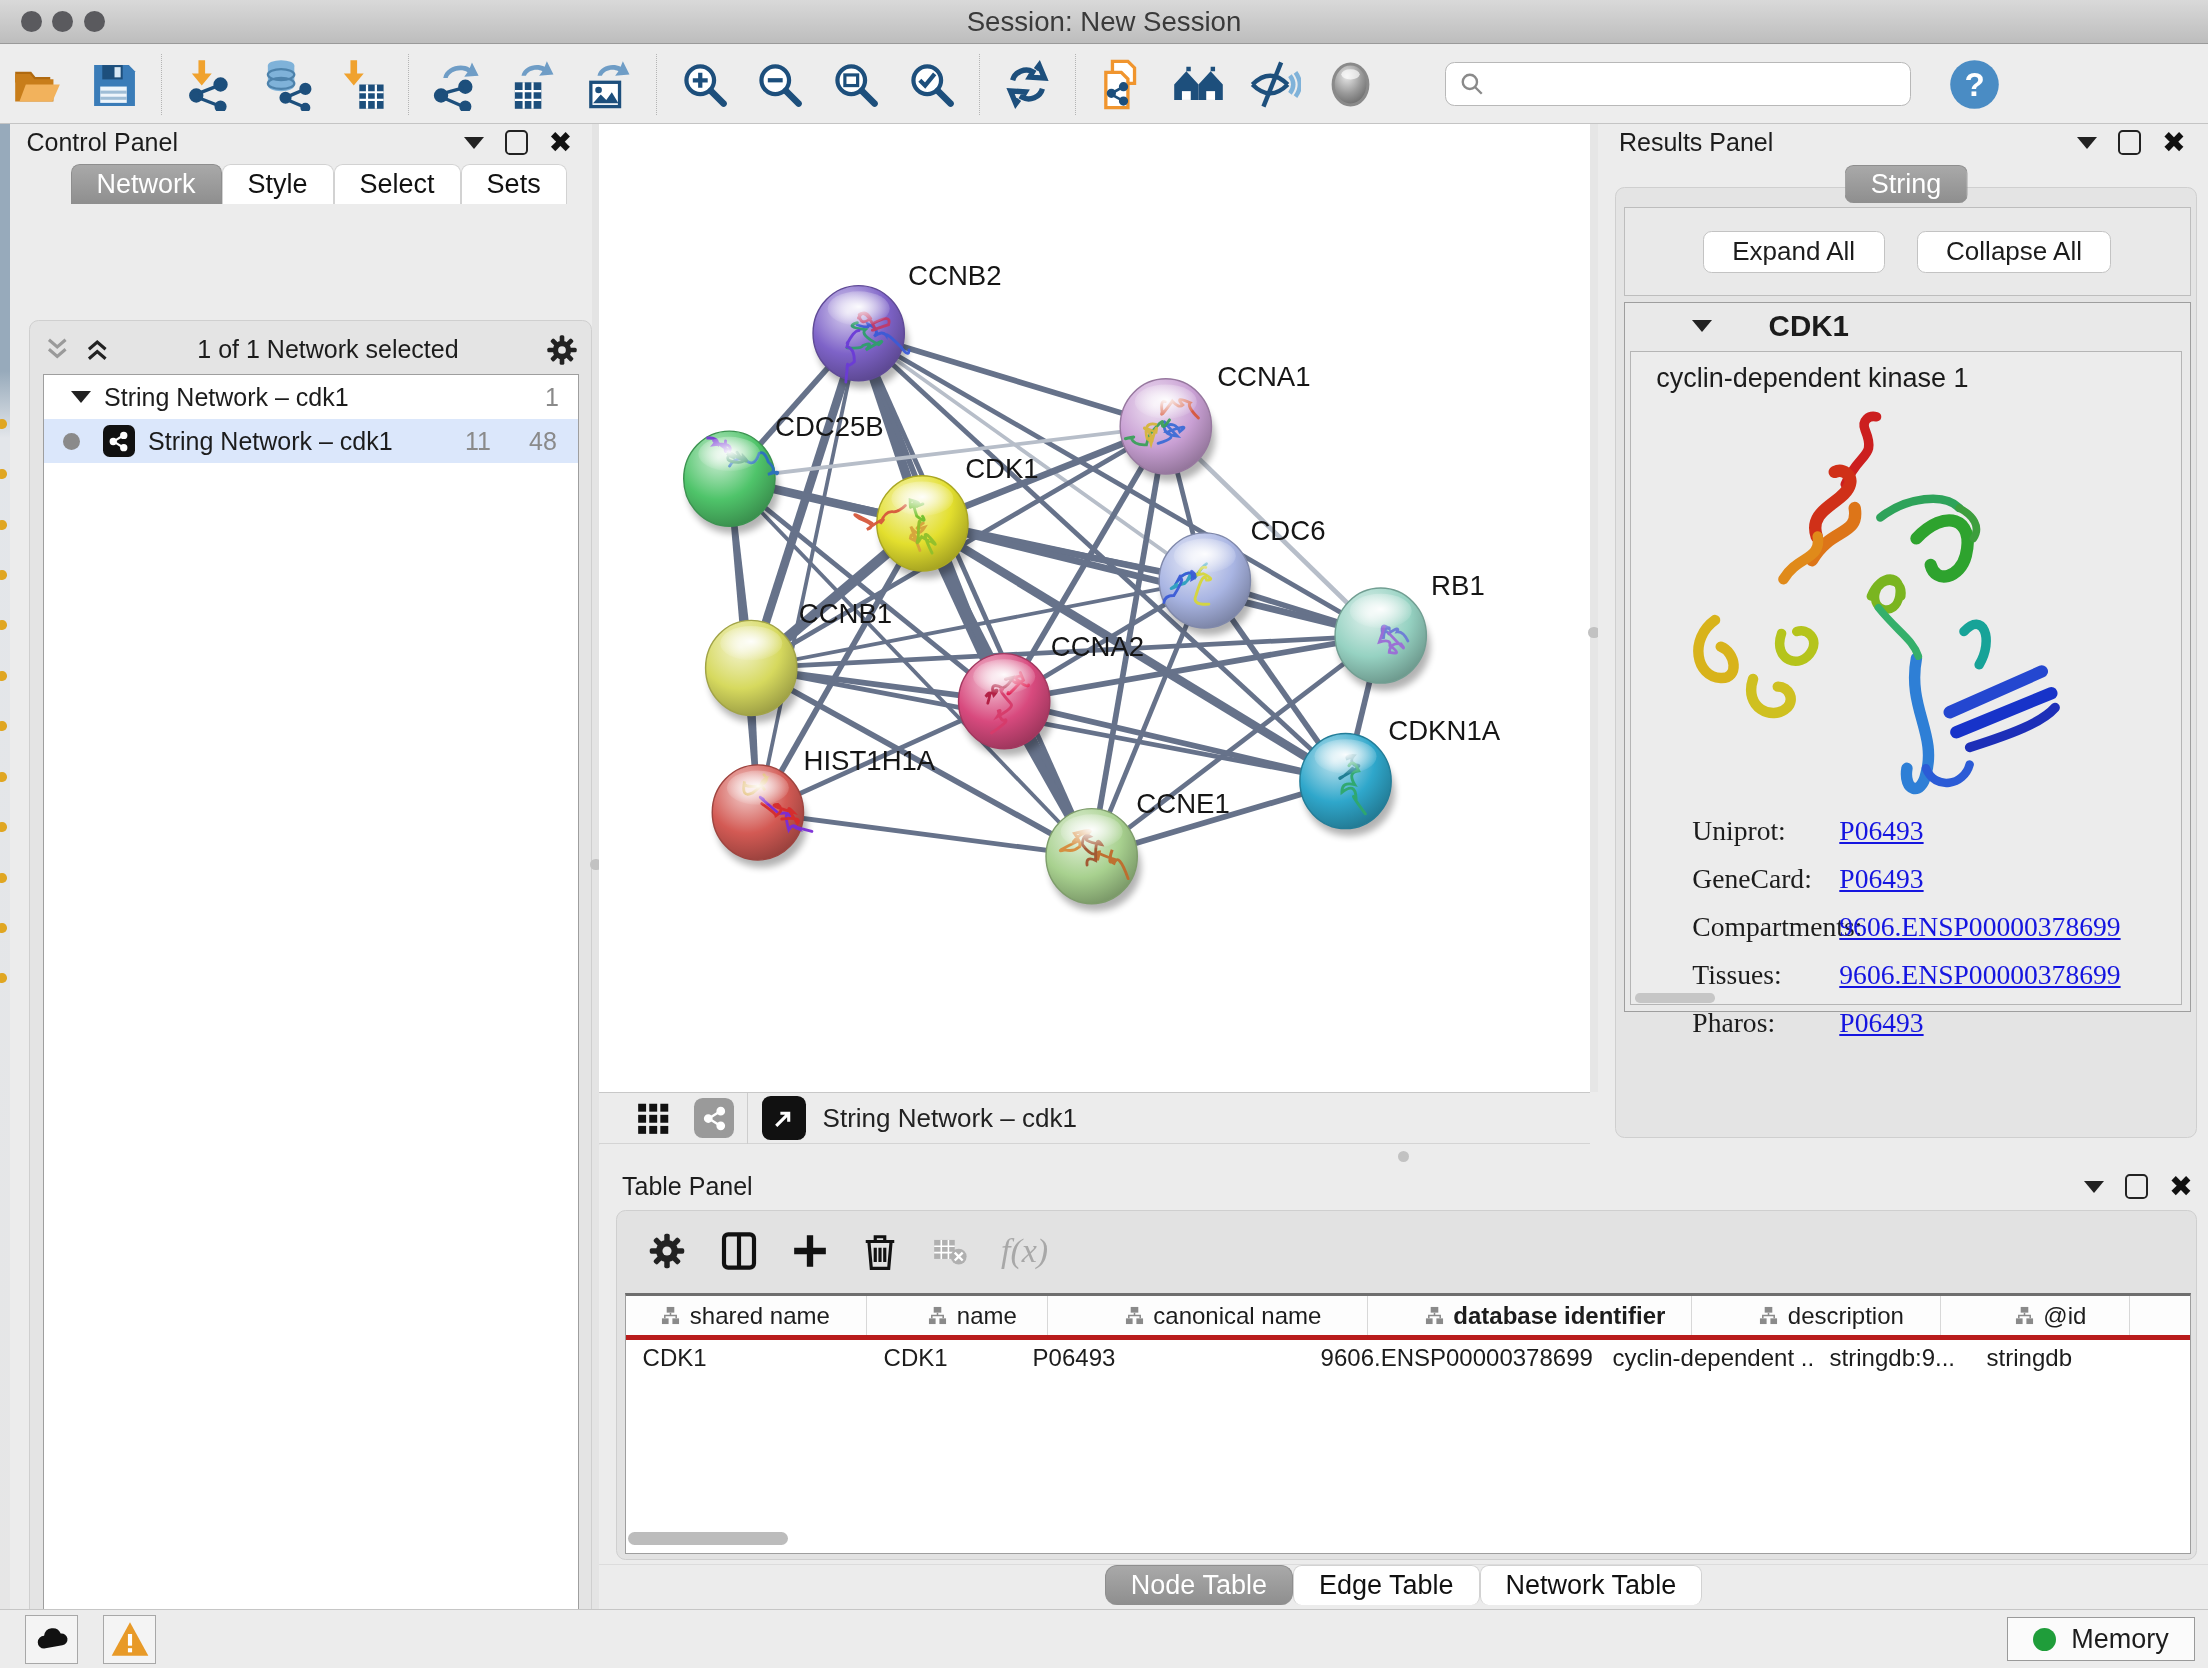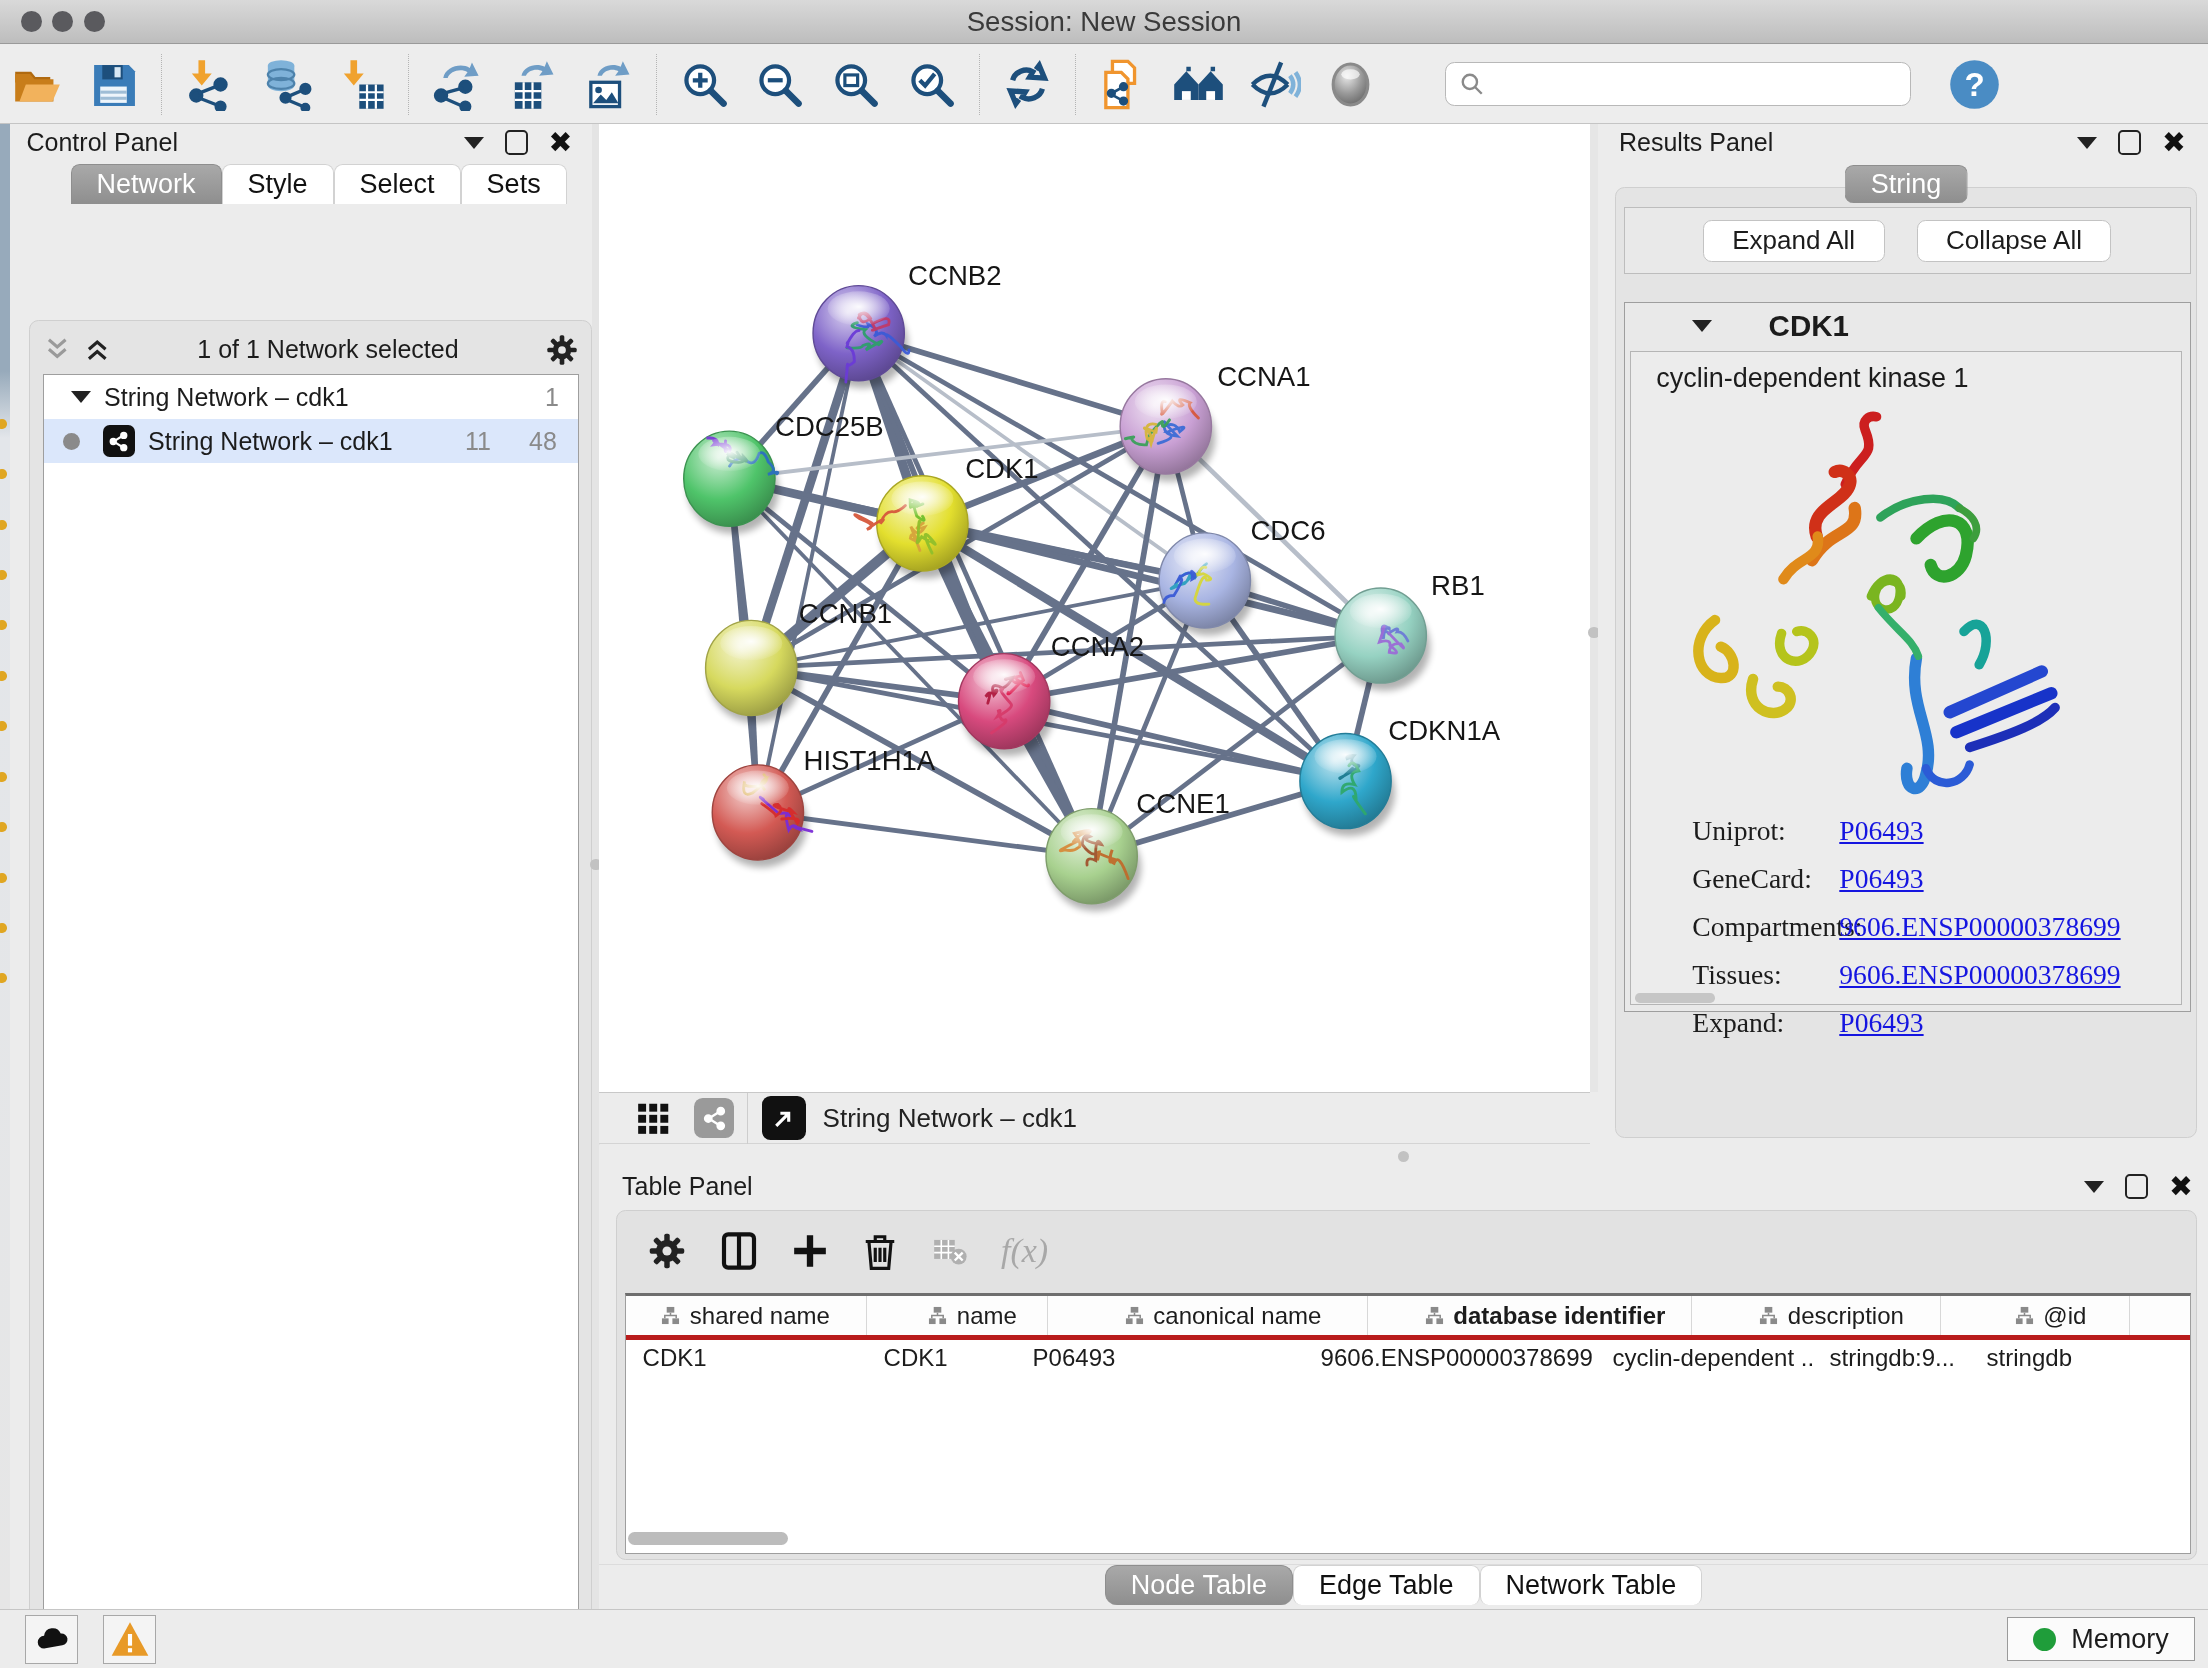--- a/index.html
+++ b/index.html
@@ -51,21 +51,21 @@
   #view-toolbar { left:599px; top:1092px; width:991px; height:52px; background:#ececec;
     border-top:1px solid #c8c8c8; border-bottom:1px solid #d4d4d4; display:flex; align-items:center; }
   .vt-sep { width:0; height:51px; border-left:1px solid #cdcdcd; margin:0 13.3px; }
   #view-title { font-size:26px; color:#222; margin-left:17px; }
   .count-txt { font-size:25px; color:#8a8a8a; margin:0 9.5px; }
   #h-splitter { left:599px; top:1145px; width:1609px; height:23px; background:#ececec; }
   
   #results-panel { left:1598px; top:124px; width:611px; height:1044px; background:#ececec; }
   #rp-box { left:17px; top:63px; width:582px; height:951px; }
   #rp-tab { position:absolute; left:50%; transform:translateX(-50%); top:-23px; }
-  #expand-box { left:7.6px; top:19px; width:567px; height:67px; background:#e9e9e9;
+  #expand-box { left:7.6px; top:19px; width:567px; height:89px; background:#e9e9e9;
     border:1.9px solid #bdbdbd; display:flex; align-items:center; justify-content:center; gap:32px; }
   .rp-btn { height:42px; padding:0 28.5px; background:#fff; border:1px solid #c3c3c3; border-radius:8.6px;
     font-size:26px; display:flex; align-items:center; }
   #cdk1-box { left:7.6px; top:114px; width:567px; height:710px; border:1.9px solid #9e9e9e; background:#e9e9e9; }
   #cdk1-head { height:46px; display:flex; align-items:center; gap:57px; padding-left:67px; }
   #cdk1-gene { font-size:29.5px; font-weight:bold; }
   #cdk1-content { position:absolute; left:5.7px; top:48px; width:552px; height:654px;
     border:1px solid #b5b5b5; background:#ececec; }
   #cdk1-desc { font-size:27px; margin:11.4px 0 0 25px; }
   #crosslinks { font-family:"Liberation Serif","DejaVu Serif",serif; }
@@ -672,21 +672,21 @@
               </div>
               <div class="cl-row">
                 <span class="cl-label">Compartments:</span>
                 <span class="cl-link">9606.ENSP00000378699</span>
               </div>
               <div class="cl-row">
                 <span class="cl-label">Tissues:</span>
                 <span class="cl-link">9606.ENSP00000378699</span>
               </div>
               <div class="cl-row">
-                <span class="cl-label">Expand:</span>
+                <span class="cl-label">Pharos:</span>
                 <span class="cl-link">P06493</span>
               </div>
             </div>
         </div>
         <div class="abs" id="rp-scroll"></div>
       </div>
     </div>
   </div>
 </div>
 

